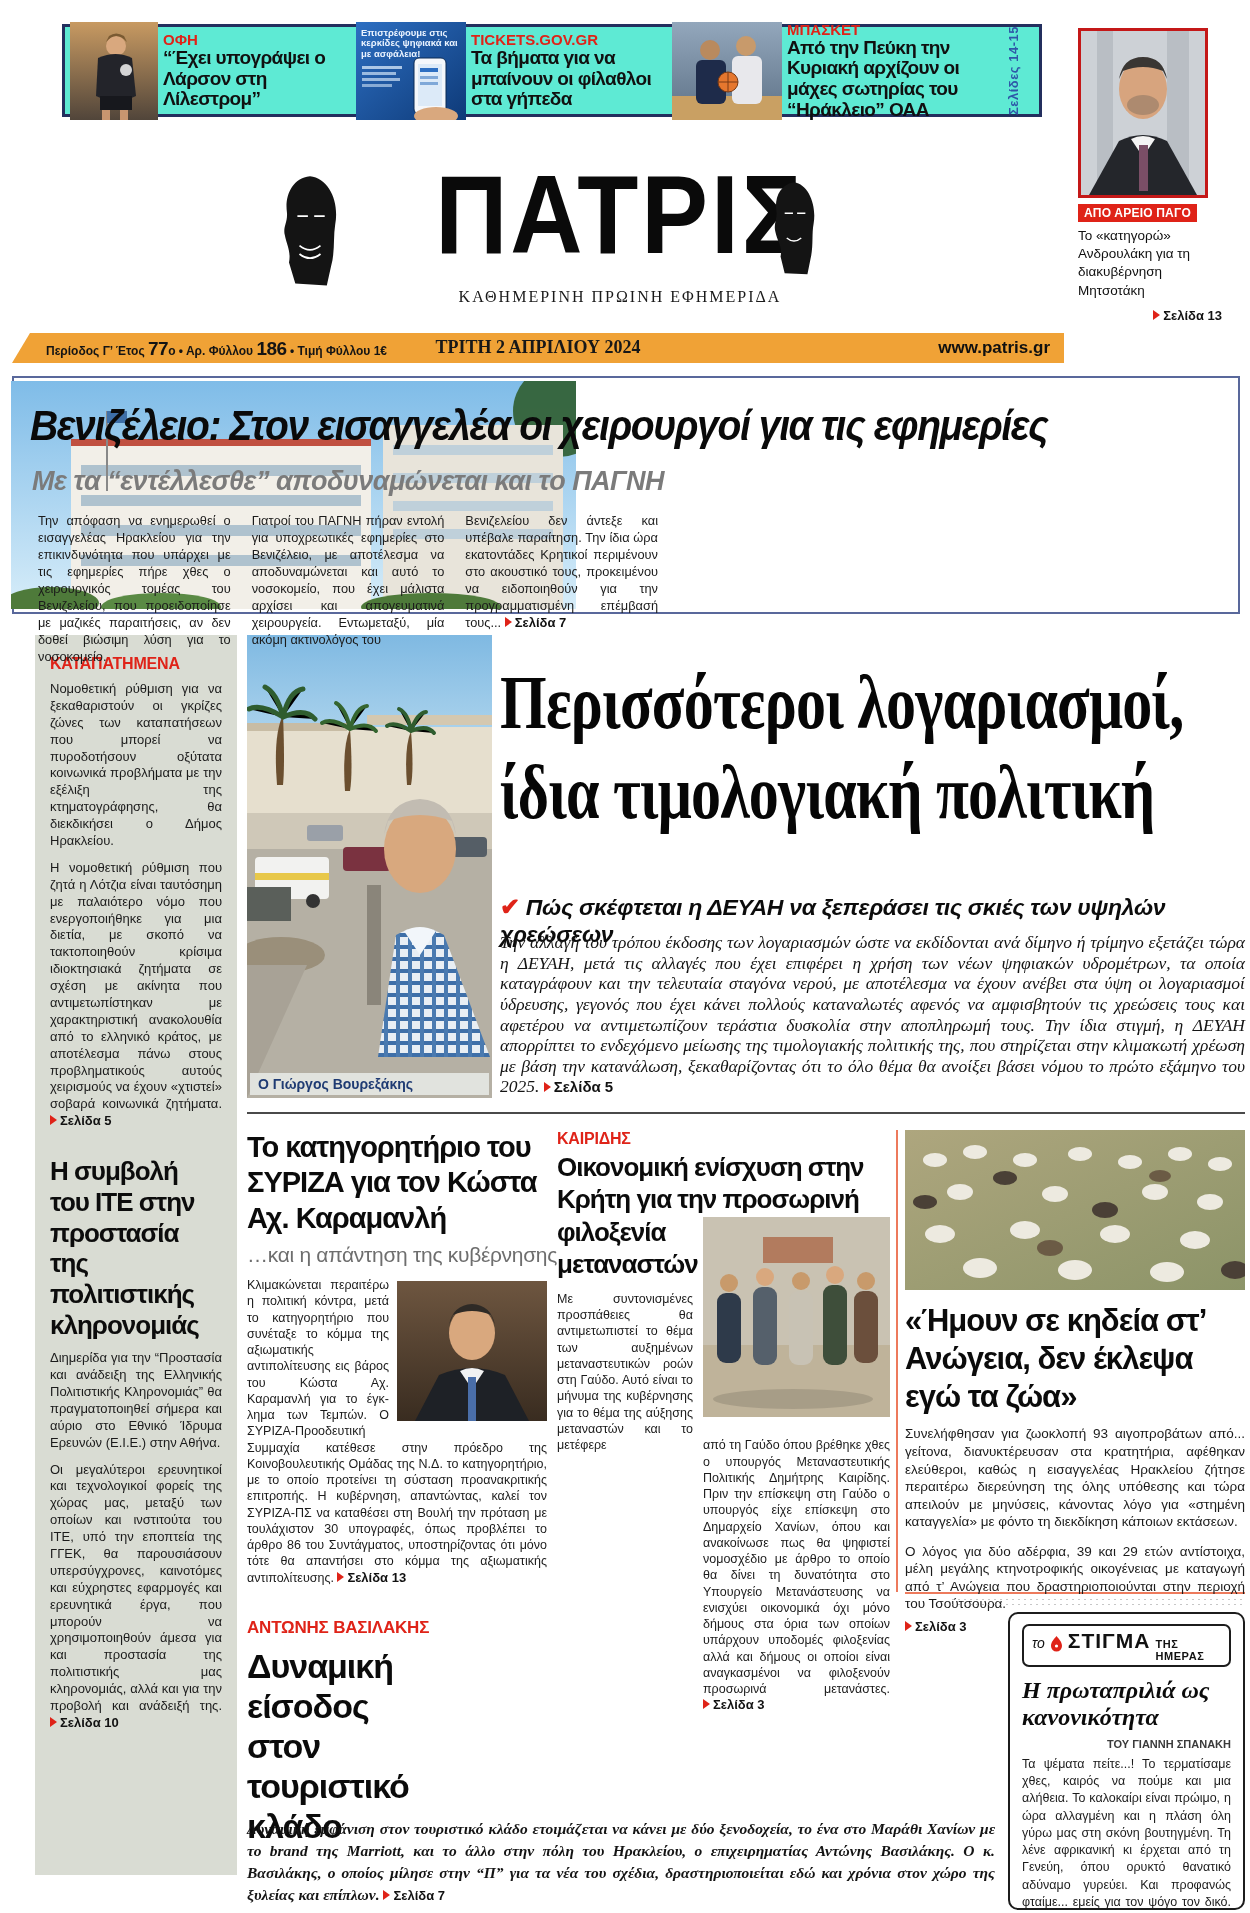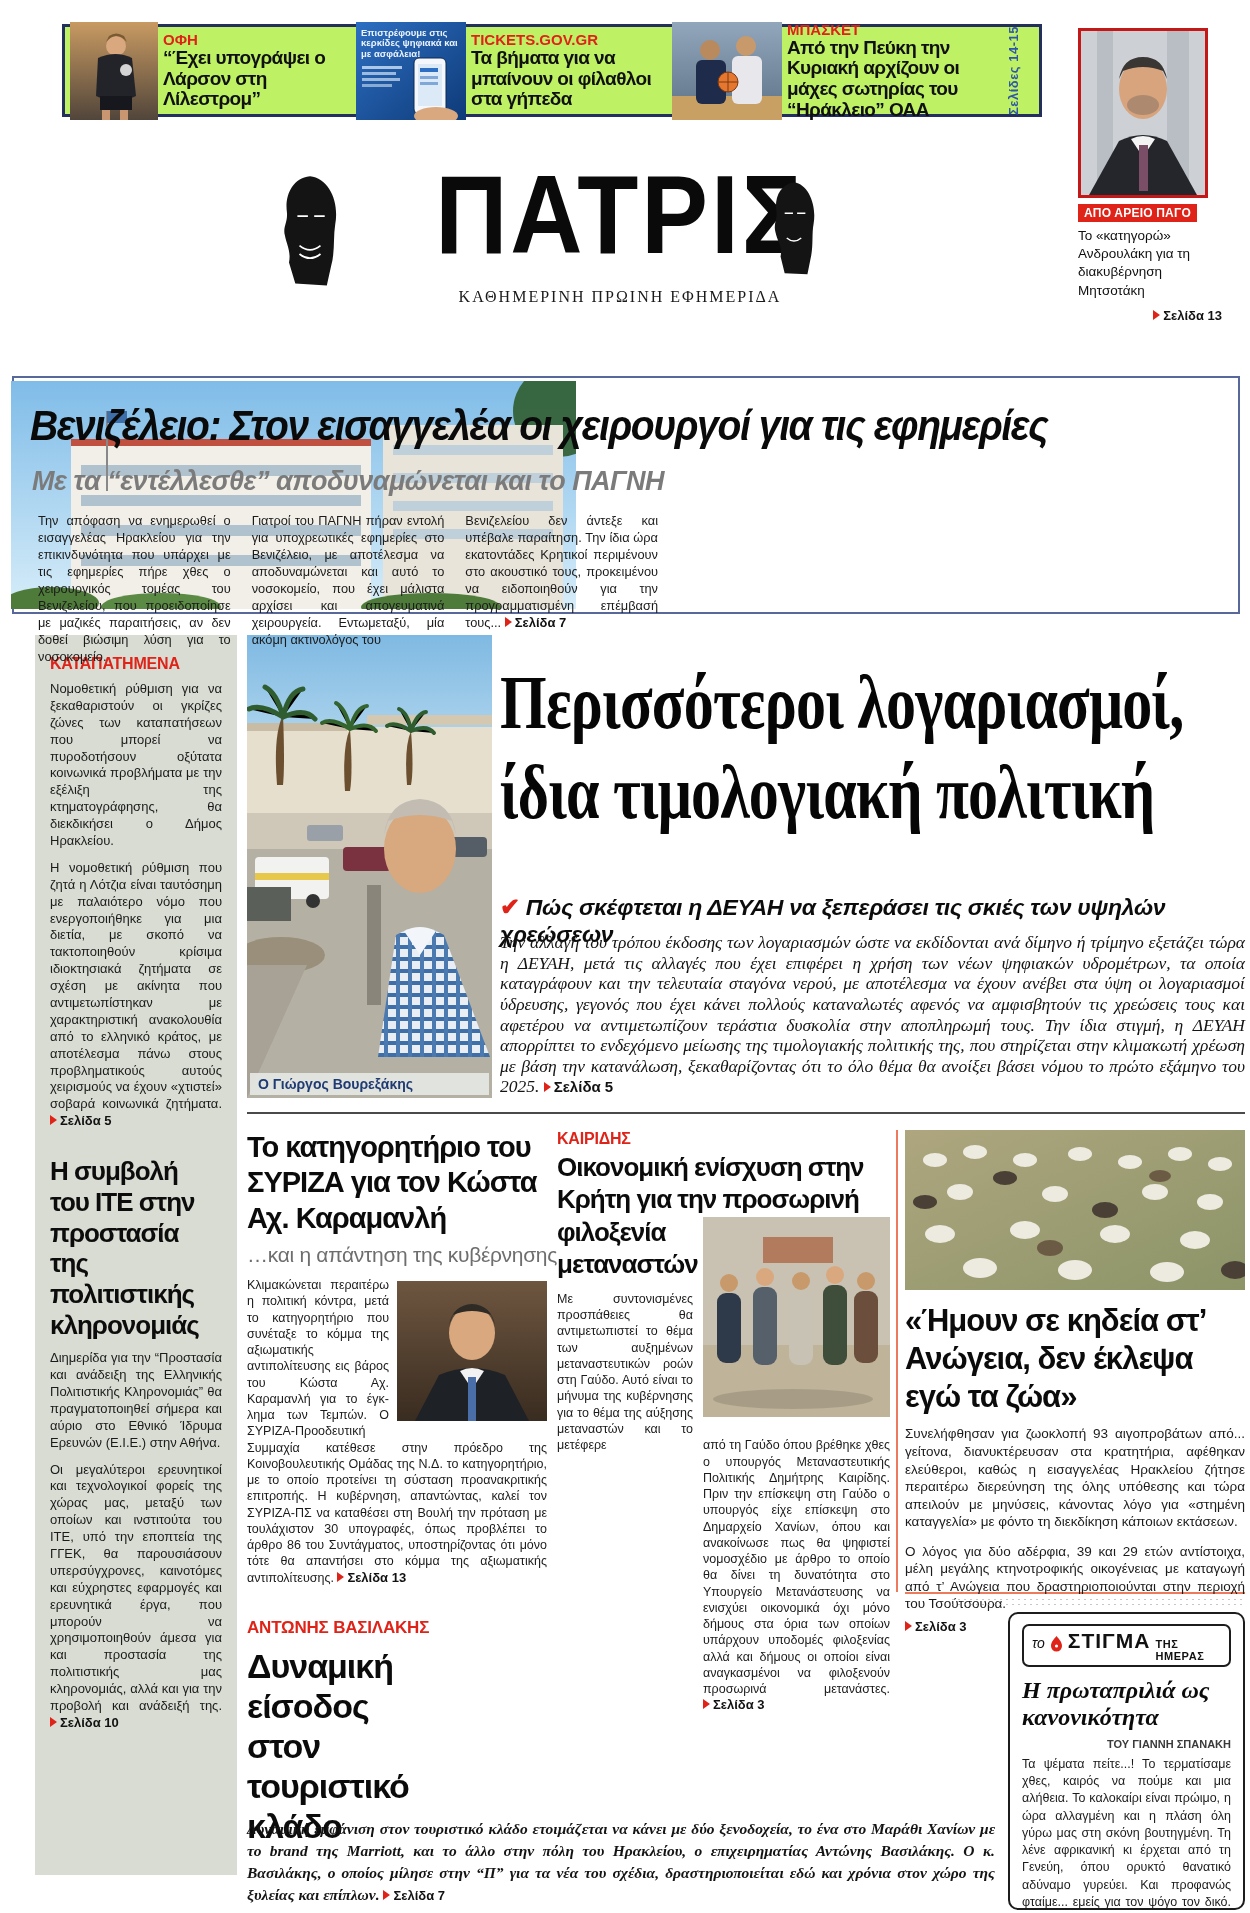--- a/index.html
+++ b/index.html
@@ -11,21 +11,21 @@
         font-family:"Liberation Sans",sans-serif;color:#111;}
   .abs{position:absolute;}
   
   .kicker{color:var(--accent_red,#DF2318);font-weight:bold;font-size:16px;letter-spacing:-.2px;}
   .bodytxt{font-size:13px;line-height:1.3;text-align:justify;color:#1b1b1b;}
   .pref{white-space:nowrap;font-weight:bold;font-size:13px;color:#111;font-style:normal;font-family:"Liberation Sans",sans-serif;}
   .tri{display:inline-block;width:0;height:0;border-top:5px solid transparent;border-bottom:5px solid transparent;
        border-left:7px solid var(--accent_red,#DF2318);margin-right:3px;}
   .serif-it{font-family:"Liberation Serif",serif;font-style:italic;}
   
-  .strip{left:62px;top:24px;width:980px;height:93px;background:#bef264;border:3px solid var(--navy,#232F5E);
+  .strip{left:62px;top:24px;width:980px;height:93px;background:#5eead4;border:3px solid var(--navy,#232F5E);
          box-sizing:border-box;display:flex;align-items:center;gap:5px;padding:4px 5px;}
   .strip .ph{height:98px;flex:none;overflow:hidden;background:#888;}
   .s-kick{color:var(--accent_red,#DF2318);font-weight:bold;font-size:15px;}
   .s-title{font-weight:bold;font-size:19px;line-height:1.08;letter-spacing:-.6px;color:#101010;}
   .vlabel{writing-mode:vertical-rl;transform:rotate(180deg);color:var(--link_blue,#2F57A8);
           font-weight:bold;font-size:13px;letter-spacing:.5px;height:98px;text-align:center;}
   
   .areios-kick{display:inline-block;background:var(--accent_red,#DF2318);color:#fff;font-weight:bold;
                font-size:12px;padding:2px 6px;letter-spacing:.2px;}
   
@@ -192,20 +192,29 @@
        letter-spacing:3px;line-height:1;color:#0a0a0a;transform:scale(1,1.12);transform-origin:center top">ΠΑΤΡΙΣ</div>
   <div class="abs" style="left:764px;top:178px;width:60px;height:98px">
     <svg viewBox="0 0 58 96">
         <path fill="#141414" d="M29 4 C15 6 10 20 12 32 C13 40 9 44 11 52 C13 62 18 66 16 76 L20 92 L42 93 L45 78 C48 66 46 54 48 44 C51 26 43 6 29 4 Z"></path>
     <path stroke="#fff" stroke-width="1.4" fill="none" d="M20 34 h8 M32 34 h8 M22 58 q7 6 14 0"></path>
       </svg>
   </div>
   <div class="abs" style="left:385px;top:288px;width:470px;text-align:center;font-family:'Liberation Serif',serif;
        font-size:16px;letter-spacing:2px;color:#1a1a1a">ΚΑΘΗΜΕΡΙΝΗ ΠΡΩΙΝΗ ΕΦΗΜΕΡΙΔΑ</div>
 
+  <div class="abs dateline">
+    <div class="dl-left">
+      <span>Περίοδος Γ’ Έτος</span> <b class="big">77</b><span>ο</span>
+      <span>• Αρ. Φύλλου</span> <b class="big">186</b>
+      <span>• Τιμή Φύλλου 1€</span>
+    </div>
+    <div class="dl-date">ΤΡΙΤΗ 2 ΑΠΡΙΛΙΟΥ 2024</div>
+    <div class="dl-site">www.patris.gr</div>
+  </div>
 
   <div class="abs vbox">
     <div class="abs photo" style="top:3px;right:3px;bottom:3px;width:565px">
       <svg viewBox="0 0 565 228" preserveAspectRatio="none">
           <defs>
         <linearGradient id="sky1" x1="0" y1="0" x2="0" y2="1">
               <stop offset="0" stop-color="#7FBCE8"></stop>
               <stop offset="1" stop-color="#D7EDF9"></stop>
             </linearGradient>
           </defs>

